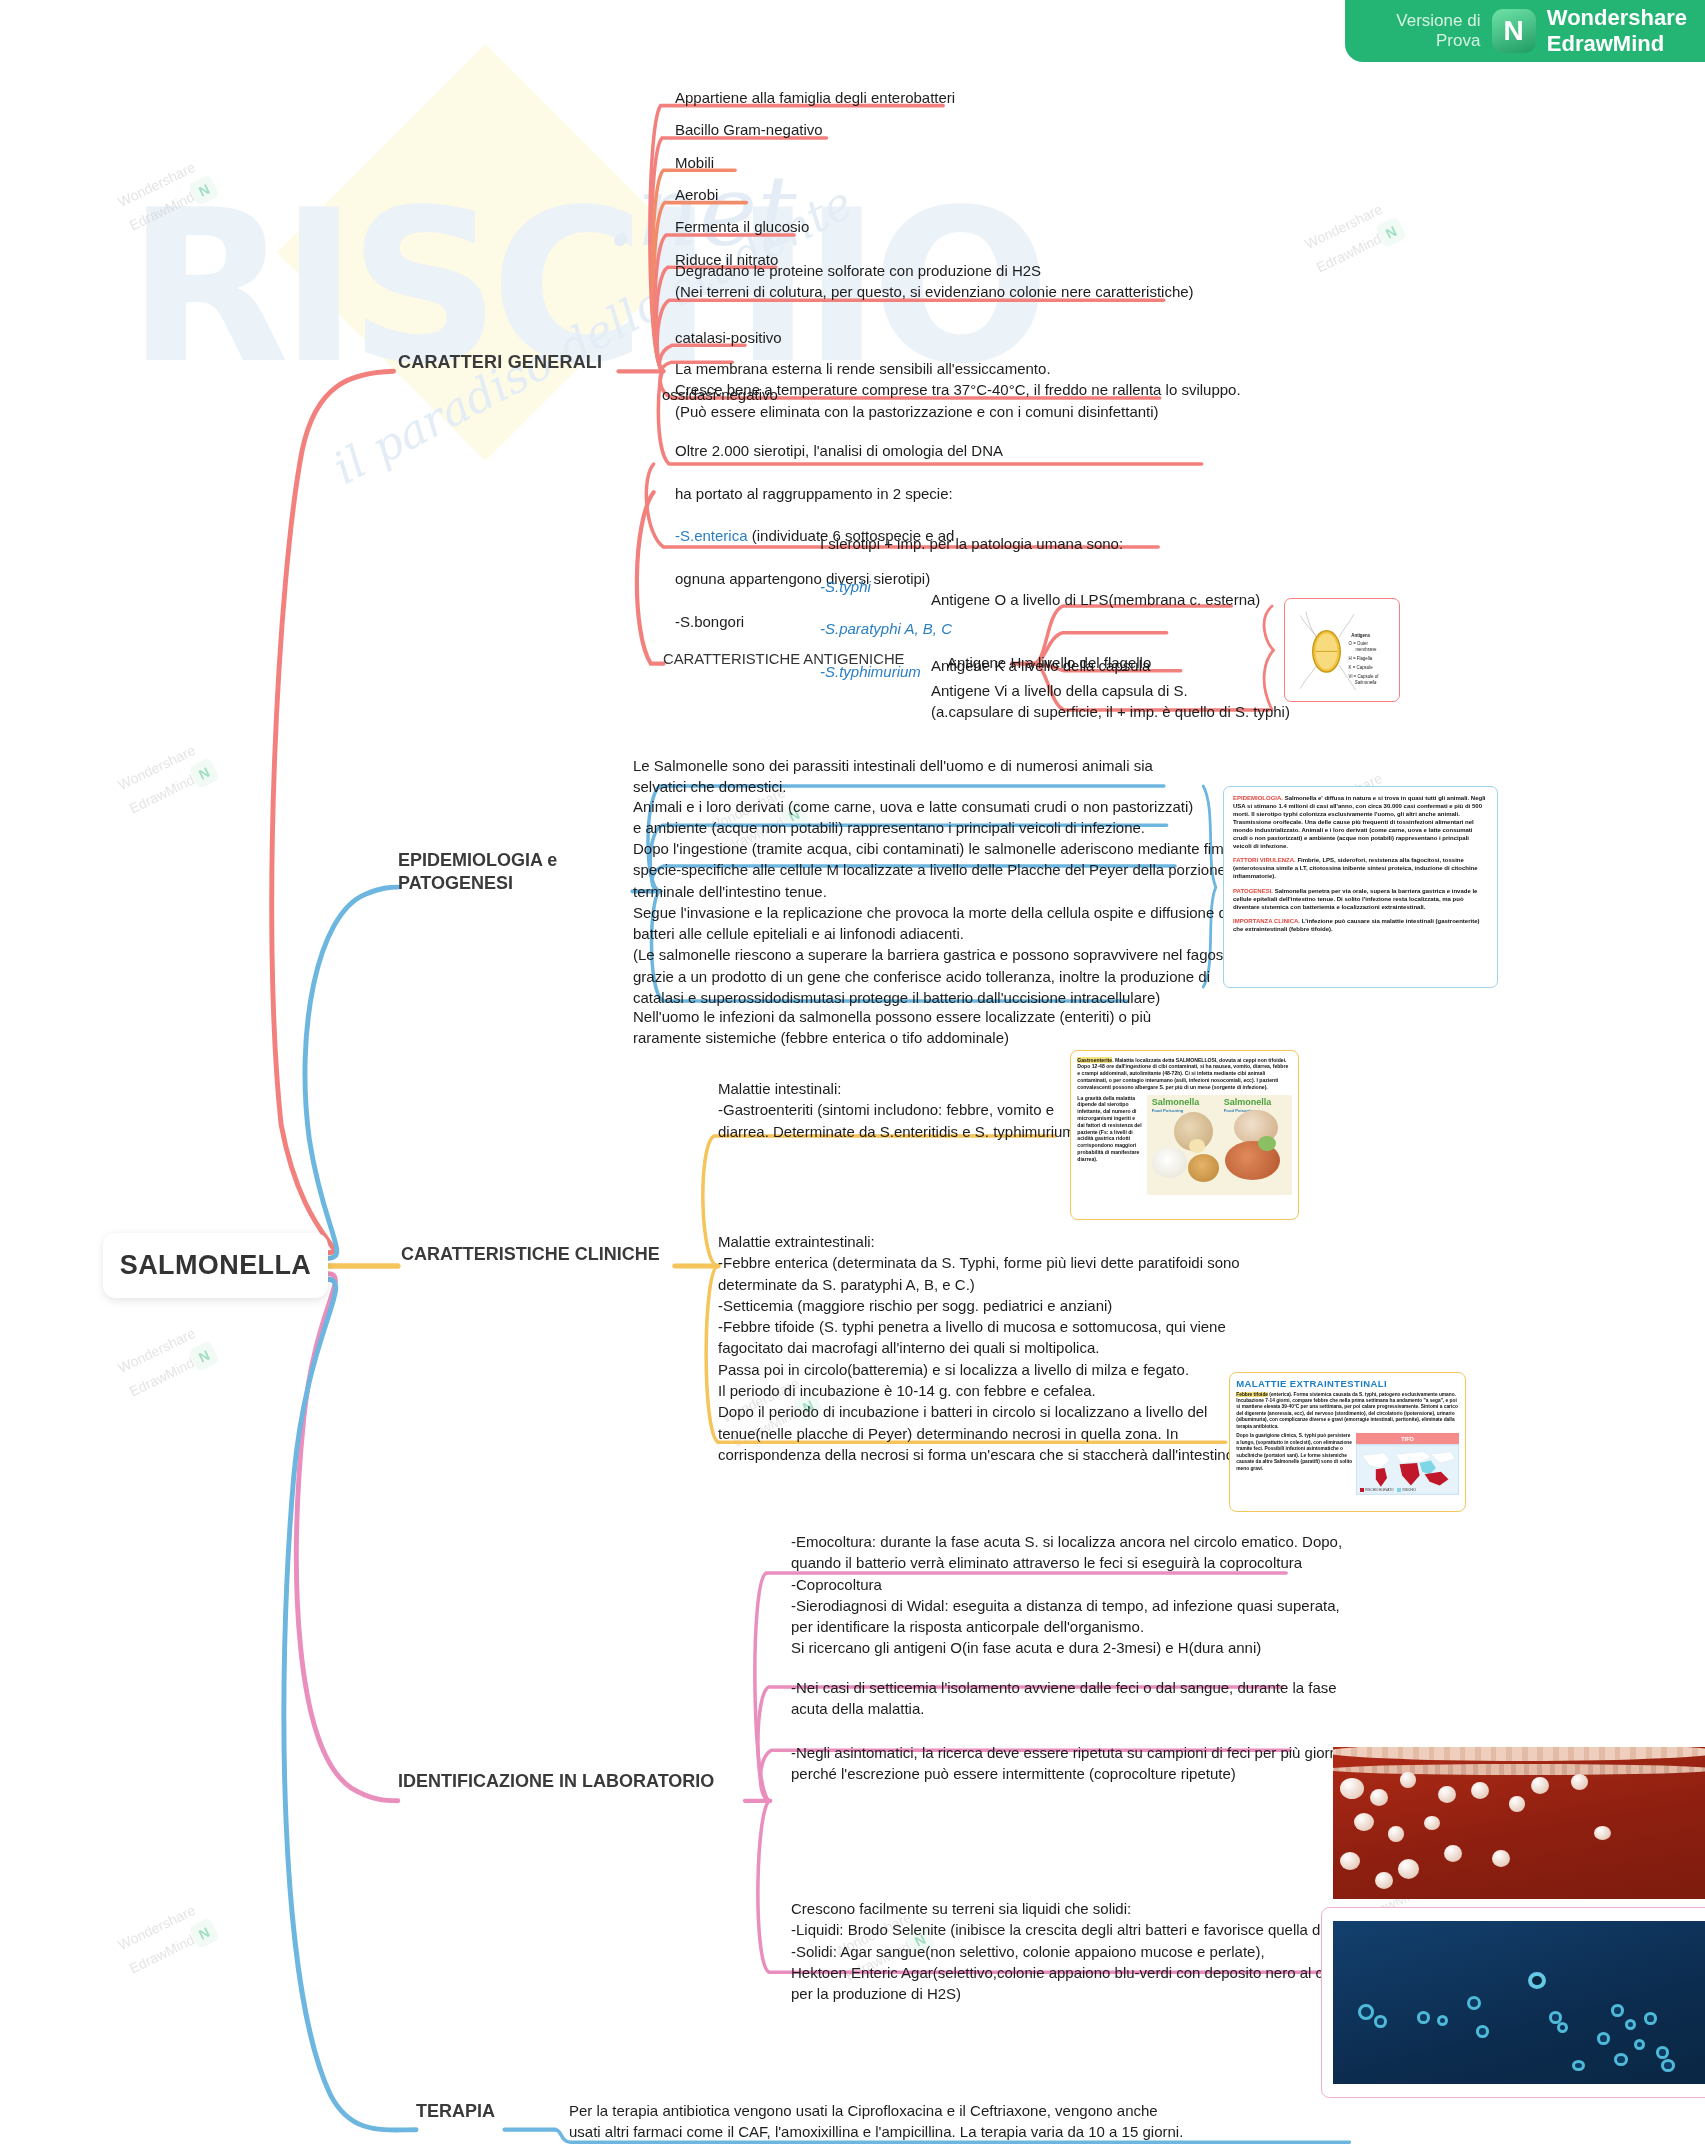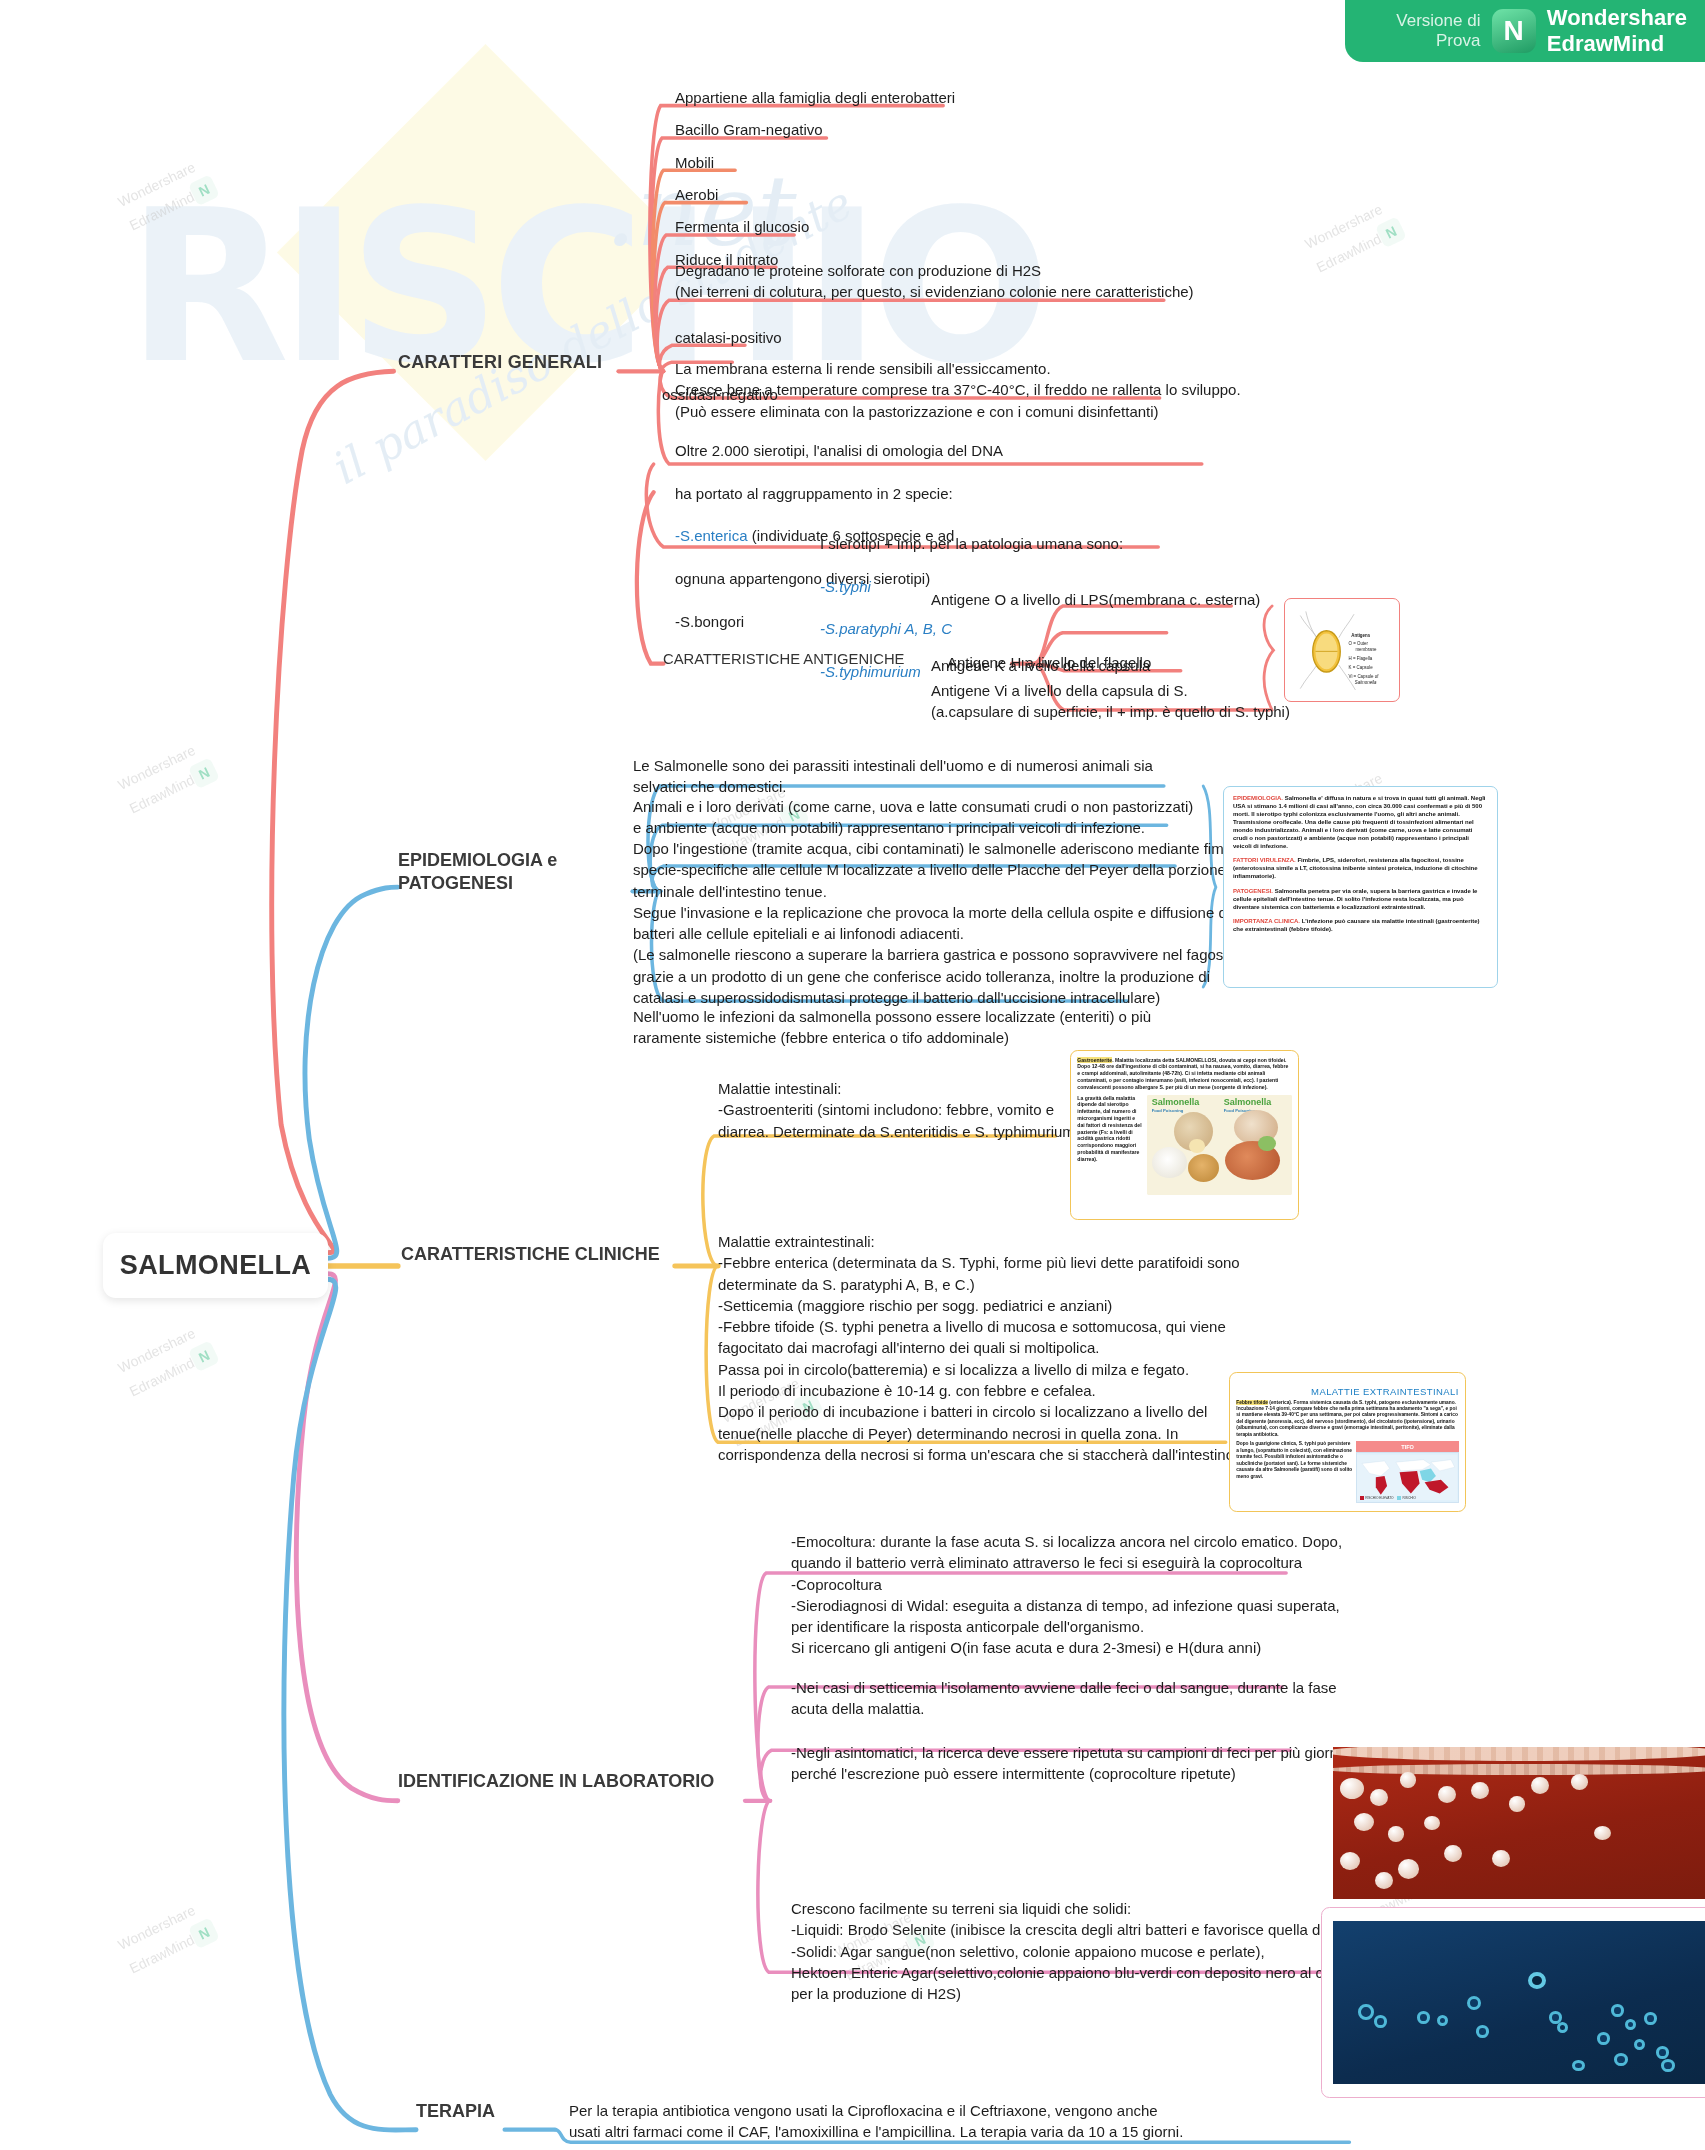--- a/index.html
+++ b/index.html
@@ -132,21 +132,21 @@
   .food-card .poster .ptitle { font-size:9px; font-weight:bold; color:#4aa23e; line-height:1; }
   .food-card .poster .psub { font-size:4.2px; font-weight:bold; color:#2f7fb5; margin-top:0.7px; }
   .food-card .plate { position:absolute; border-radius:50%; }
 
   
   .extra-card {
     left:1229px; top:1372px; width:237px; height:140px;
     border:1.4px solid #f2c558; border-radius:7.7px; background:#fff;
     padding:4.9px 6.3px; overflow:hidden;
   }
-  .extra-card .etitle { text-align:right; font-size:9.5px; font-weight:normal; color:#1c7fc4; letter-spacing:0.4px; margin-bottom:2.8px;margin-top:8px;}
+  .extra-card .etitle { text-align:left; font-size:9.5px; font-weight:bold; color:#1c7fc4; letter-spacing:0.4px; margin-bottom:2.8px;}
   .extra-card .etxt { font-size:4.8px; line-height:1.33; font-weight:bold; color:#111; margin:0 0 3.5px 0;}
   .extra-card .hl-y { background:#f6e27a; }
   .extra-card .lower { display:flex; gap:4.2px; }
   .extra-card .lower .col { width:116px; font-size:4.8px; line-height:1.35; font-weight:bold; color:#111; }
   .extra-card .mapwrap { flex:1; }
   .extra-card .tifo { background:#f58b8b; color:#fff; font-size:5.6px; font-weight:bold; text-align:center; padding:2.1px 0; }
   .extra-card .map { background:#dff0fb; height:51px; position:relative; border:0.7px solid #cfe3f2; overflow:hidden; }
   .extra-card .legend { font-size:3.2px; position:absolute; left:2.1px; bottom:1.4px; display:flex; gap:3.5px; align-items:center; color:#333; }
   .extra-card .sw { display:inline-block; width:4.2px; height:4.2px; margin-right:1.4px; vertical-align:middle; }
 

